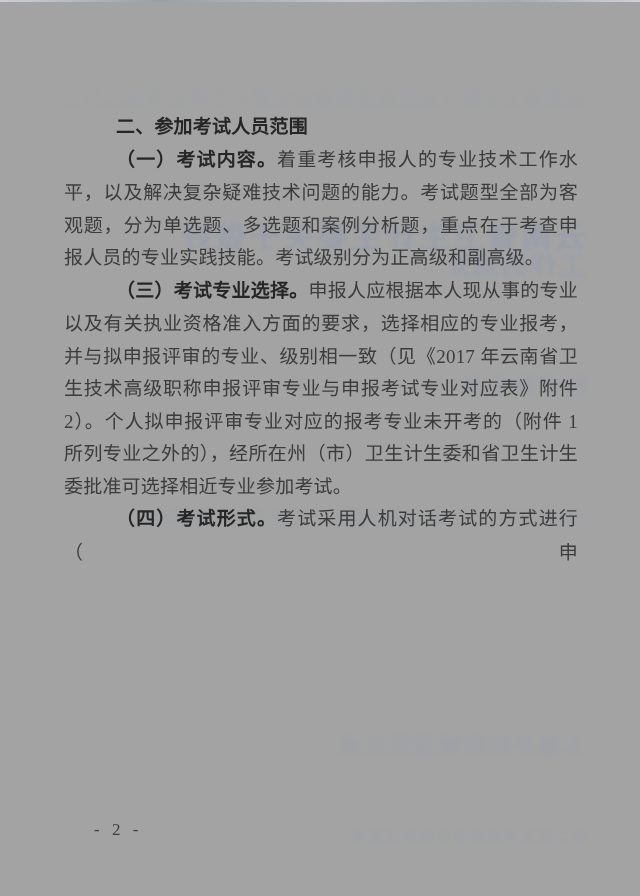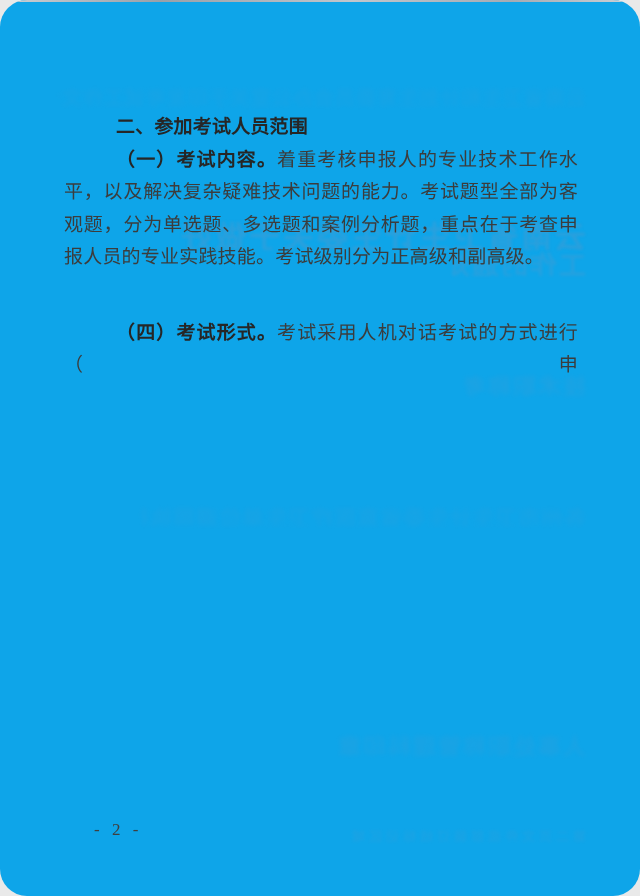--- a/index.html
+++ b/index.html
@@ -1,41 +1,40 @@
 <!DOCTYPE html>
 <html lang="zh-CN"><head>
 <meta charset="utf-8">
 <style>
   html,body{margin:0;padding:0;background:#e9e9e9;}
   .page{
     position:relative;
     width:640px;height:896px;
     margin:0 auto;
-    background:#0ea5e9;
+    background:#a3a3a3;
     overflow:hidden;
     font-family:"Liberation Serif","DejaVu Serif",serif;
-    border-radius:27px;
   }
   
   .top-edge{
     position:absolute;top:0;left:0;width:640px;height:2px;
     background:linear-gradient(90deg,#cdd1d6 0%,#9aa0a8 25%,#c2c6cc 55%,#a6abb3 80%,#cfd3d8 100%);
   }
   
   .doc{
     position:absolute;left:64px;top:111px;width:514px;
     color:#3c3c3c;
     font-size:19px;line-height:32.5px;
     letter-spacing:0.2px;
     text-align:justify;
   }
   .doc p{margin:0;text-indent:52px;}
   .doc p.heading{font-weight:bold;color:#262626;}
-  .doc .lead{font-weight:bold;color:#262626;}
-  .doc p.full-last{text-align-last:justify;margin-top:43px;}
+  .doc .lead{font-weight:bold;color:#262626;font-family:Liberation Mono, monospace;}
+  .doc p.full-last{text-align-last:justify;}
   
   .pagenum{
     position:absolute;left:94px;top:820px;
     font-size:17px;color:#3f3f3f;letter-spacing:4px;
     font-family:"Liberation Serif","DejaVu Serif",serif;
   }
   
   .bt{
     position:absolute;
     transform:scaleX(-1);
@@ -71,20 +70,21 @@
 
   <div class="doc">
 
     <p class="heading">二、参加考试人员范围</p>
 
 
 
     <p><span class="lead">（一）考试内容。</span><span>着重考核申报人的专业技术工作水平，以及解决复杂疑难技术问题的能力。考试题型全部为客观题，分为单选题、多选题和案例分析题，重点在于考查申报人员的专业实践技能。考试级别分为正高级和副高级。</span></p>
 
 
+    <p><span class="lead">（三）考试专业选择。</span><span>申报人应根据本人现从事的专业以及有关执业资格准入方面的要求，选择相应的专业报考，并与拟申报评审的专业、级别相一致（见《2017 年云南省卫生技术高级职称申报评审专业与申报考试专业对应表》附件 2）。个人拟申报评审专业对应的报考专业未开考的（附件 1 所列专业之外的），经所在州（市）卫生计生委和省卫生计生委批准可选择相近专业参加考试。</span></p>
 
     <p class="full-last"><span class="lead">（四）考试形式。</span><span>考试采用人机对话考试的方式进行（申</span></p>
 
   </div>
 
   <div class="pagenum">- 2 -</div>
 
 </div>
 
 </body></html>

